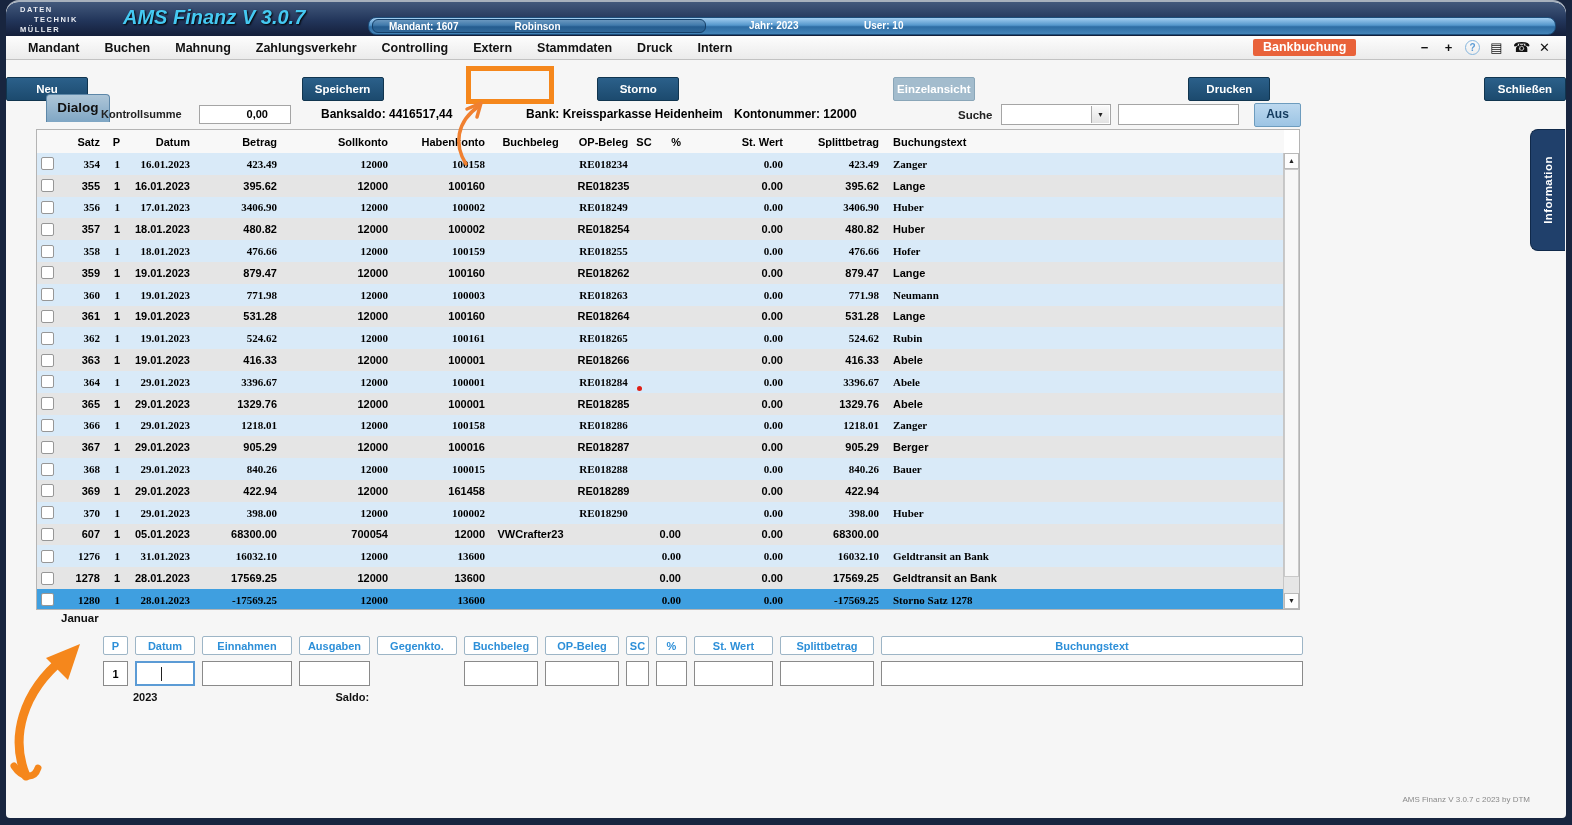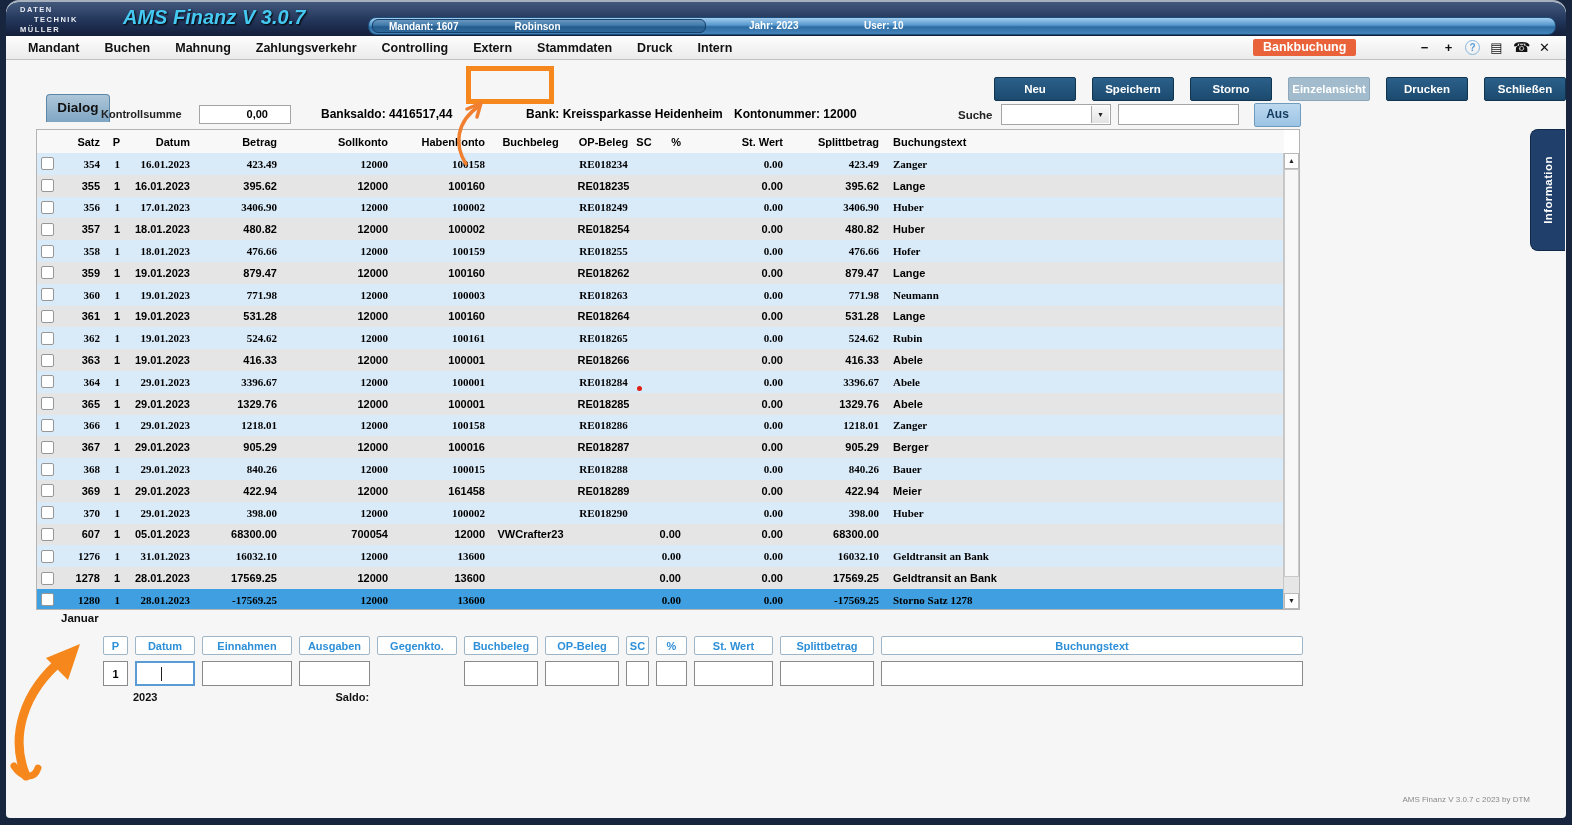--- a/index.html
+++ b/index.html
@@ -19,21 +19,21 @@
   
   .menubar{position:absolute;left:0;right:0;top:34px;height:23px;background:linear-gradient(#fdfdfd,#ebebeb);border-bottom:1px solid #c2c2c2;}
   .menu-items{position:absolute;left:22px;top:0;height:23px;display:flex;gap:25px;align-items:center;font-size:12.5px;font-weight:bold;color:#111;justify-content:flex-end;}
   .menu-item{cursor:default;}
   .badge{position:absolute;left:1247px;top:3px;background:#e9623a;color:#fff;font-weight:bold;font-size:12.5px;padding:1px 10px 2px;border-radius:2px;}
   .win-controls{position:absolute;right:14px;top:0;height:23px;display:flex;align-items:center;gap:9px;}
   .wc{width:15px;height:15px;line-height:15px;text-align:center;font-size:13px;font-weight:bold;color:#111;}
   .wc.help{color:#5b9bd5;border:1.5px solid #86b6de;border-radius:50%;width:13px;height:13px;line-height:13px;font-size:10px;}
   .wc.phone{font-size:14px;}
   
-  .toolbar{position:absolute;left:0;right:0;top:75px;display:flex;justify-content:flex-end;gap:16px;}
+  .toolbar{position:absolute;left:0;right:0;top:75px;display:flex;justify-content:space-between;gap:16px;}
   .tbtn{width:80px;height:22px;line-height:22px;text-align:center;color:#fff;font-size:11.5px;font-weight:bold;background:linear-gradient(180deg,#2b608a,#1c4a6e);border:1px solid #11354f;border-radius:2px;cursor:default;}
   .tbtn.light{background:#a3bccd;border-color:#8aa6b8;}
   
   .dialog-tab{position:absolute;left:33px;top:92px;width:62px;height:27px;background:linear-gradient(180deg,#aec6d8,#7fa6c4);border:1px solid #5d87a8;border-bottom:none;border-radius:4px 4px 0 0;text-align:center;line-height:26px;font-size:13.5px;font-weight:bold;color:#111;margin-left:7px;}
   .abs{position:absolute;}
   .lbl{font-size:11px;font-weight:bold;color:#222;}
   .lbl-big{font-size:12px;font-weight:bold;color:#000;}
   .inp{background:#fff;border:1px solid #a5a5a5;box-sizing:border-box;font-size:11px;font-weight:bold;}
   .inp-kontroll{left:193px;top:103px;width:92px;height:19px;text-align:right;line-height:17px;padding-right:22px;}
   .combo{left:995px;top:102px;width:110px;height:21px;}
@@ -455,21 +455,20 @@
             <span class="cell gc3 r">29.01.2023</span>
             <span class="cell gc4 r">422.94</span>
             <span class="cell gc5 r">12000</span>
             <span class="cell gc6 r">161458</span>
             <span class="cell gc7 c"></span>
             <span class="cell gc8 c">RE018289</span>
             <span class="cell gc9 c"></span>
             <span class="cell gc10 r"></span>
             <span class="cell gc11 r">0.00</span>
             <span class="cell gc12 r">422.94</span>
-            <span class="cell gc13 l">Meier</span>
           </div>
           <div class="grid-row alt">
             <span class="cell gc0">
               <div class="checkbox"></div>
             </span>
             <span class="cell gc1 r">370</span>
             <span class="cell gc2 r">1</span>
             <span class="cell gc3 r">29.01.2023</span>
             <span class="cell gc4 r">398.00</span>
             <span class="cell gc5 r">12000</span>

